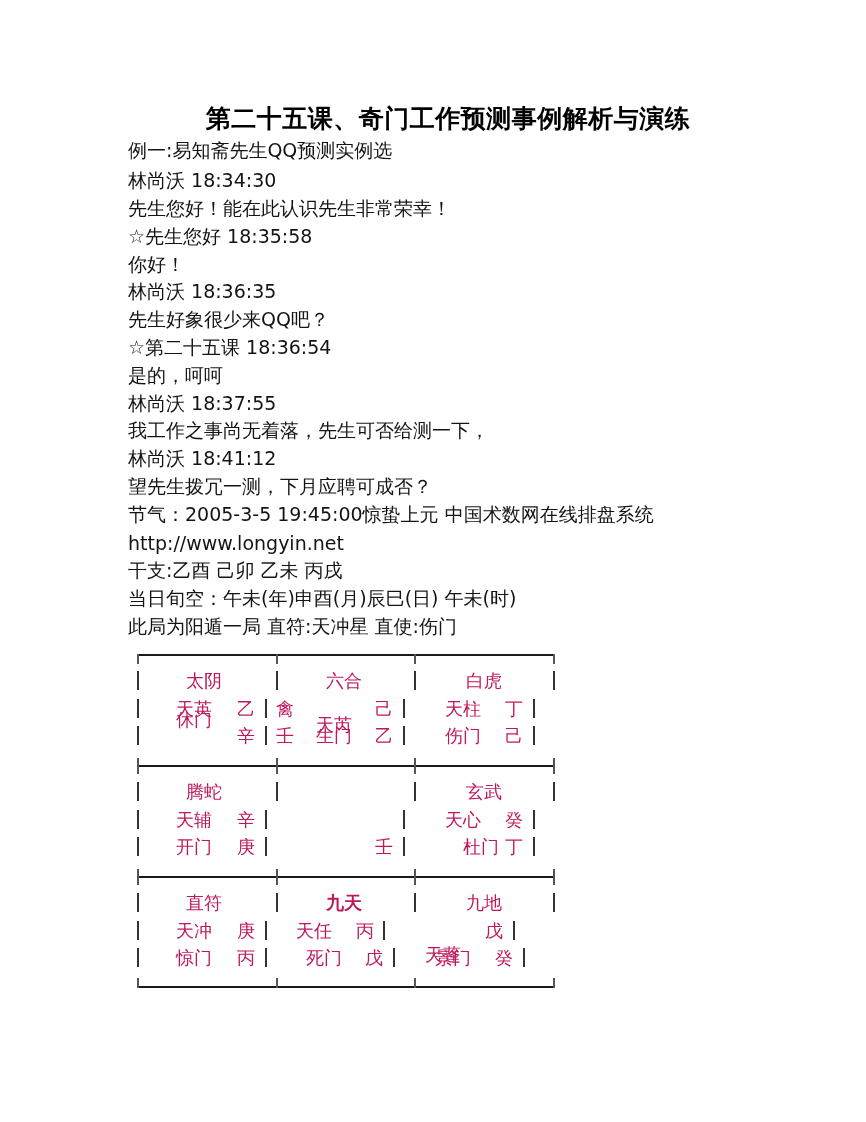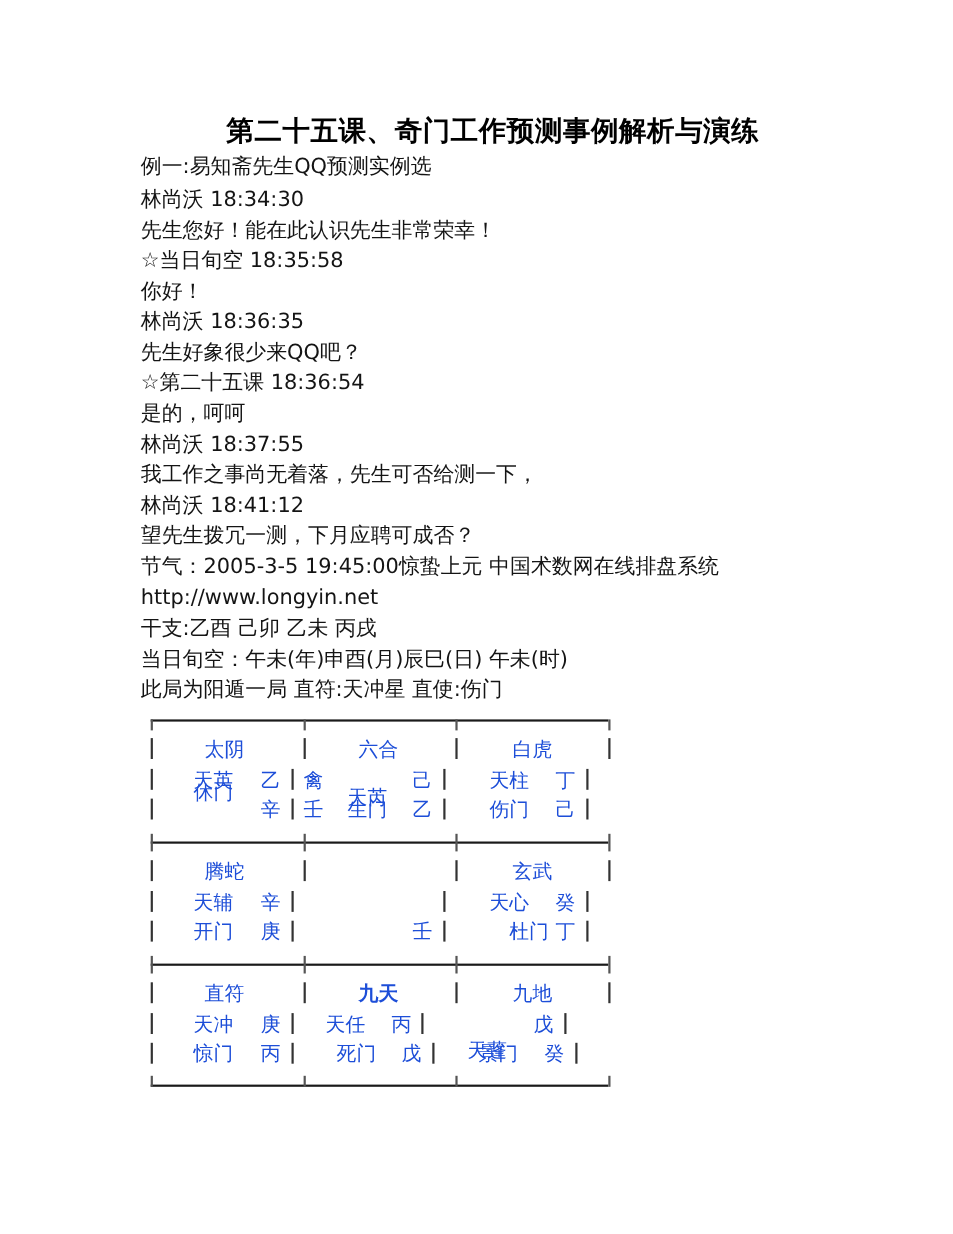--- a/index.html
+++ b/index.html
@@ -48,38 +48,38 @@
     }
     .vtick {
       position: absolute;
       width: 1.5px;
       background: #555555;
     }
     .cell-text {
       position: absolute;
       font-size: 18px;
       white-space: nowrap;
-      color: #1d4ed8;
+      color: #be185d;
     }
     .bar {
       position: absolute;
       width: 1.5px;
       height: 19px;
       background: #333333;
     }
   </style>
 </head>
 <body>
 
 <div class="title">第二十五课、奇门工作预测事例解析与演练</div>
 
 <div class="line" style="top:138px">例一:易知斋先生QQ预测实例选</div>
 <div class="line" style="top:168px">林尚沃  18:34:30</div>
 <div class="line" style="top:196px">先生您好！能在此认识先生非常荣幸！</div>
-<div class="line" style="top:224px">☆当日旬空 18:35:58</div>
+<div class="line" style="top:224px">☆先生您好 18:35:58</div>
 <div class="line" style="top:252px">你好！</div>
 <div class="line" style="top:279px">林尚沃 18:36:35</div>
 <div class="line" style="top:307px">先生好象很少来QQ吧？</div>
 <div class="line" style="top:335px">☆第二十五课 18:36:54</div>
 <div class="line" style="top:363px">是的，呵呵</div>
 <div class="line" style="top:391px">林尚沃 18:37:55</div>
 <div class="line" style="top:418px">我工作之事尚无着落，先生可否给测一下，</div>
 <div class="line" style="top:446px">林尚沃 18:41:12</div>
 <div class="line" style="top:474px">望先生拨冗一测，下月应聘可成否？</div>
 <div class="line" style="top:502px">节气：2005-3-5 19:45:00惊蛰上元 中国术数网在线排盘系统</div>

